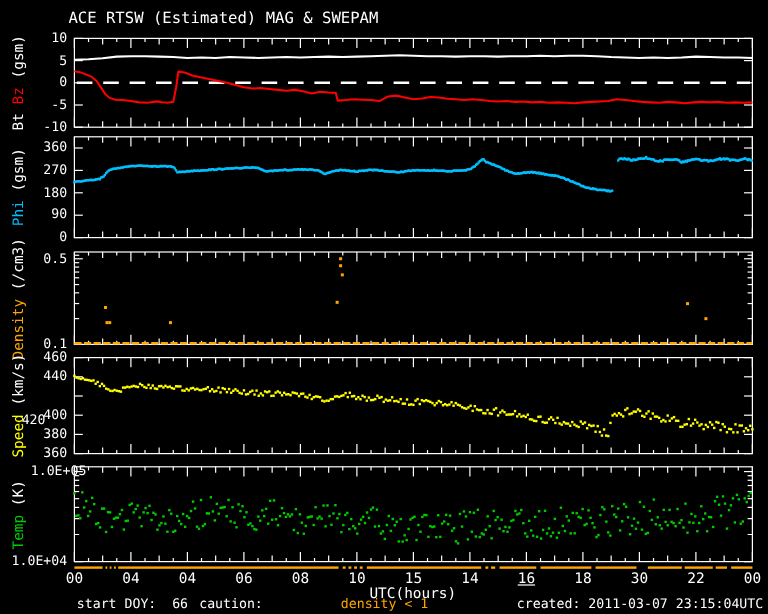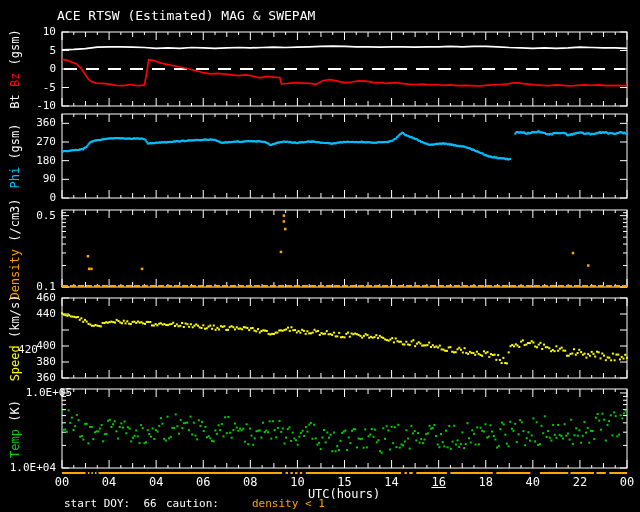--- a/index.html
+++ b/index.html
@@ -8,21 +8,21 @@
   .title-left{position:absolute;left:57px;top:8px;font-size:13px;letter-spacing:0px;white-space:pre;}
   .title-right{position:absolute;right:4px;top:8px;font-size:13px;white-space:pre;}
   svg#plot{position:absolute;left:0;top:0;}
   .ytick-label{position:absolute;left:0;width:56px;text-align:right;font-size:11px;line-height:12px;white-space:pre;}
   .xtick-label{position:absolute;width:28px;text-align:center;font-size:12px;line-height:13px;}
   .ylabel{position:absolute;white-space:nowrap;font-size:12px;transform:translate(-50%,-50%) rotate(-90deg);}
   .xaxis-title{position:absolute;left:344px;top:487px;transform:translateX(-50%);font-size:12px;}
   .footer-item{position:absolute;top:497px;font-size:11px;white-space:pre;}
   .f-doy{left:64px;}
   .f-caution{left:166px;}
-  .f-density{left:252px;}
+  .f-density{left:284px;}
   .f-created{right:4px;}
 </style>
 </head>
 <body>
 
 <div class="stage">
   <div class="title-left">ACE RTSW (Estimated) MAG &amp; SWEPAM</div>
 
   <svg id="plot" width="640" height="512">
       <g>
@@ -1879,22 +1879,23 @@
       <div class="xtick-label" style="left: 48px; top: 476px;">00</div>
       <div class="xtick-label" style="left: 95.0833px; top: 476px;">04</div>
       <div class="xtick-label" style="left: 142.167px; top: 476px;">04</div>
       <div class="xtick-label" style="left: 189.25px; top: 476px;">06</div>
       <div class="xtick-label" style="left: 236.333px; top: 476px;">08</div>
       <div class="xtick-label" style="left: 283.417px; top: 476px;">10</div>
       <div class="xtick-label" style="left: 330.5px; top: 476px;">15</div>
       <div class="xtick-label" style="left: 377.583px; top: 476px;">14</div>
       <div class="xtick-label" style="left: 424.667px; top: 476px; text-decoration: underline;">16</div>
       <div class="xtick-label" style="left: 471.75px; top: 476px;">18</div>
-      <div class="xtick-label" style="left: 518.833px; top: 476px;">40</div>
+      <div class="xtick-label" style="left: 518.833px; top: 476px;">30</div>
       <div class="xtick-label" style="left: 565.917px; top: 476px;">22</div>
       <div class="xtick-label" style="left: 613px; top: 476px;">00</div>
     </div>
 
   <div class="xaxis-title">UTC(hours)</div>
   <div class="footer-item f-doy">start DOY:  66</div>
   <div class="footer-item f-caution">caution:</div>
   <div class="footer-item f-density" id="caution-value" style="color: rgb(255, 165, 0);">density &lt; 1</div>
+  <div class="footer-item f-created">created: 2011-03-07 23:15:04UTC</div>
 </div>
 
 </body></html>

